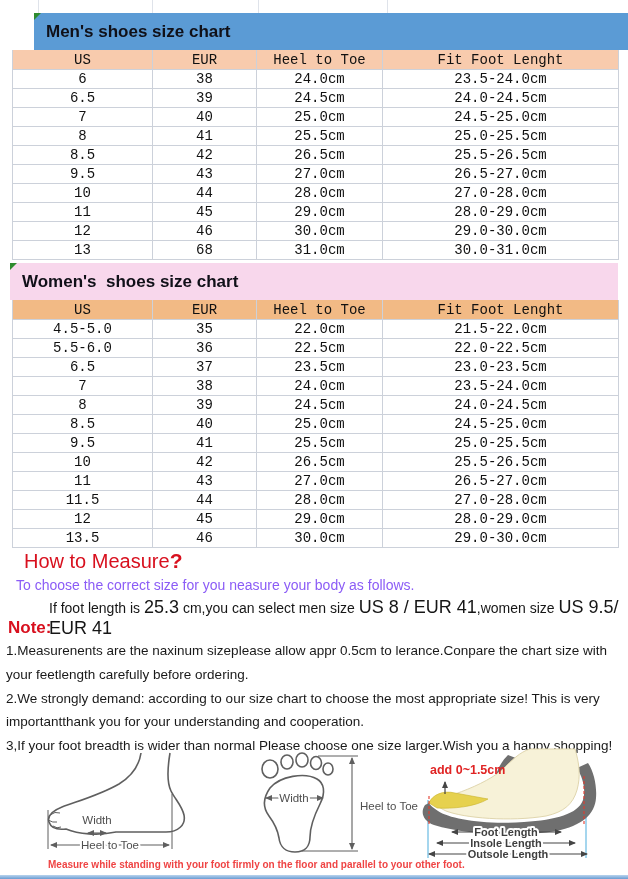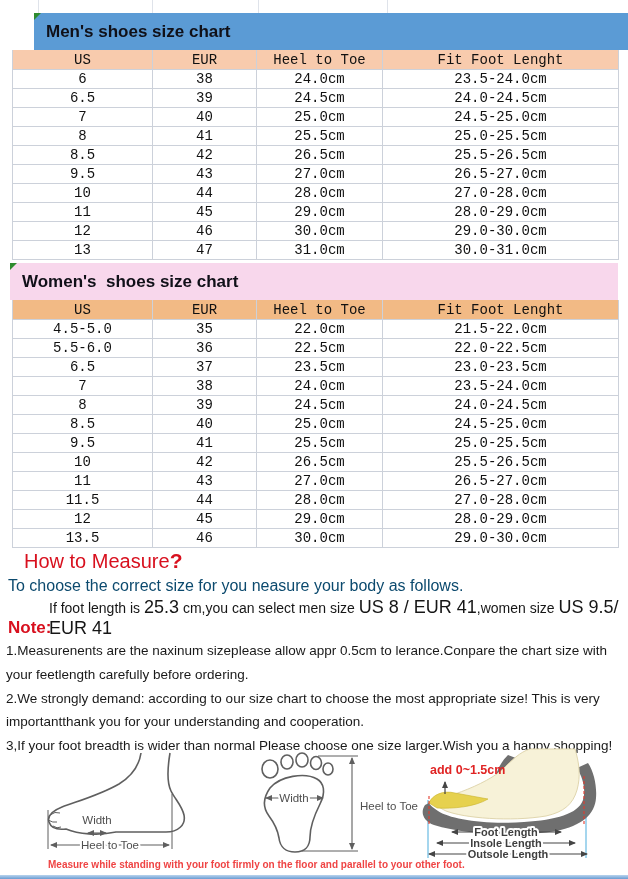--- a/index.html
+++ b/index.html
@@ -27,21 +27,21 @@
          font-family:"Liberation Mono","DejaVu Sans Mono",monospace;
          font-size:14px;color:#111;}
   .c0{width:140px;border-right:1px solid var(--grid);}
   .c1{width:104px;border-right:1px solid var(--grid);}
   .c2{width:126px;border-right:1px solid var(--grid);}
   .c3{flex:1;}
   .men .thead{background:var(--men-head);}
   .women .thead{background:var(--women-head);}
   .howto{position:absolute;left:24px;top:549px;color:var(--red);font-size:20px;}
   .howto .q{font-weight:bold;font-size:21px;}
-  .bodyline{position:absolute;left:8px;color:#0c4a6e;font-size:16px;}
+  .bodyline{position:absolute;left:16px;color:#8b5cf6;font-size:14px;}
   .footline{position:absolute;left:8px;top:597px;color:#161616;font-size:14px;margin-left:41px;}
   .footline .big{font-size:18px;}
   .notelabel{position:absolute;left:8px;top:618px;color:var(--red);font-size:17px;font-weight:bold;}
   .notes{position:absolute;left:6px;top:639px;width:620px;color:#191919;
          font-size:13.5px;line-height:23.8px;}
   .caption{position:absolute;left:48px;top:859px;font-size:10px;font-weight:bold;color:#ef4444;}
   .bottomstrip{position:absolute;left:0;top:875px;width:628px;height:4px;
                background:linear-gradient(#b9d4ee,#6b9cd2);}
   svg text{font-family:"Liberation Sans", sans-serif;}
   .halo{paint-order:stroke;stroke:#ffffff;stroke-width:4px;stroke-linejoin:round;}
@@ -116,21 +116,21 @@
         <div class="tcell c3">28.0-29.0cm</div>
       </div>
       <div class="trow">
         <div class="tcell c0">12</div>
         <div class="tcell c1">46</div>
         <div class="tcell c2">30.0cm</div>
         <div class="tcell c3">29.0-30.0cm</div>
       </div>
       <div class="trow">
         <div class="tcell c0">13</div>
-        <div class="tcell c1">47</div>
+        <div class="tcell c1">68</div>
         <div class="tcell c2">31.0cm</div>
         <div class="tcell c3">30.0-31.0cm</div>
       </div>
     </div>
 </div>
 
 <div class="bar" style="top:263px;background:var(--women-bar);">
   <div class="corner"></div>
   <div class="bar-title">Women's  shoes size chart</div>
 </div>

